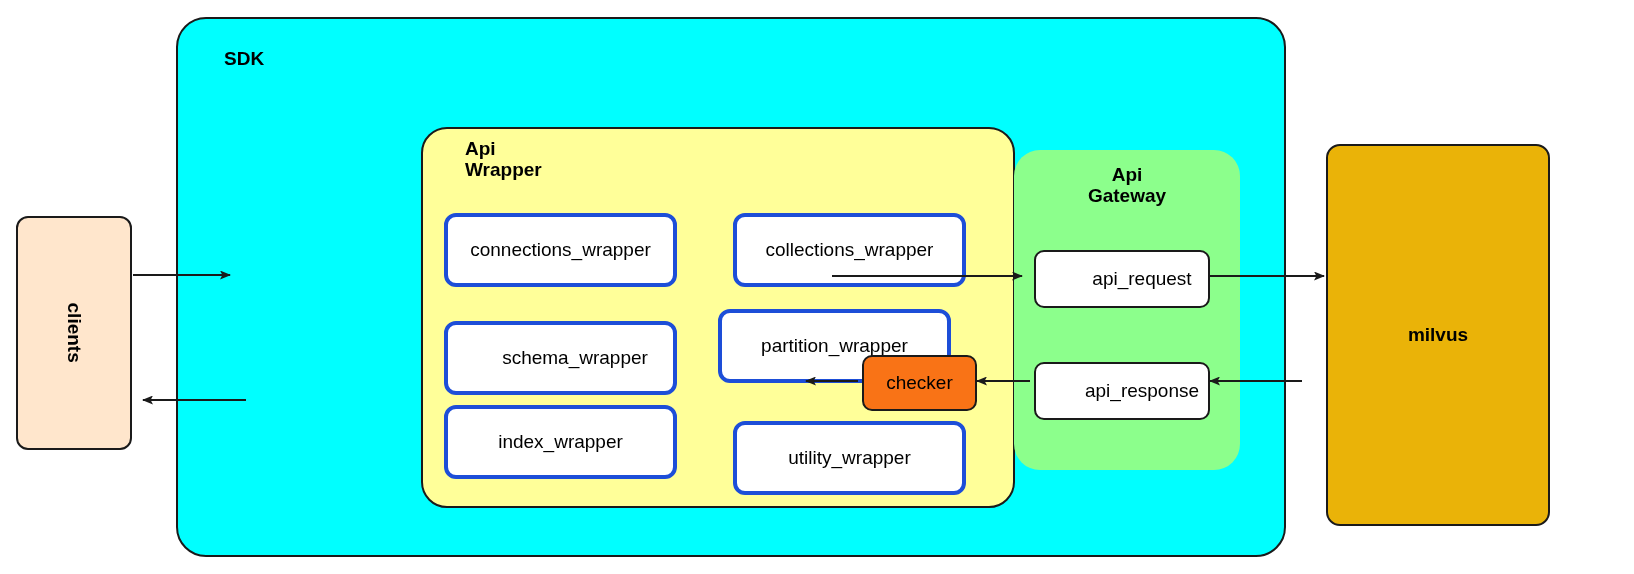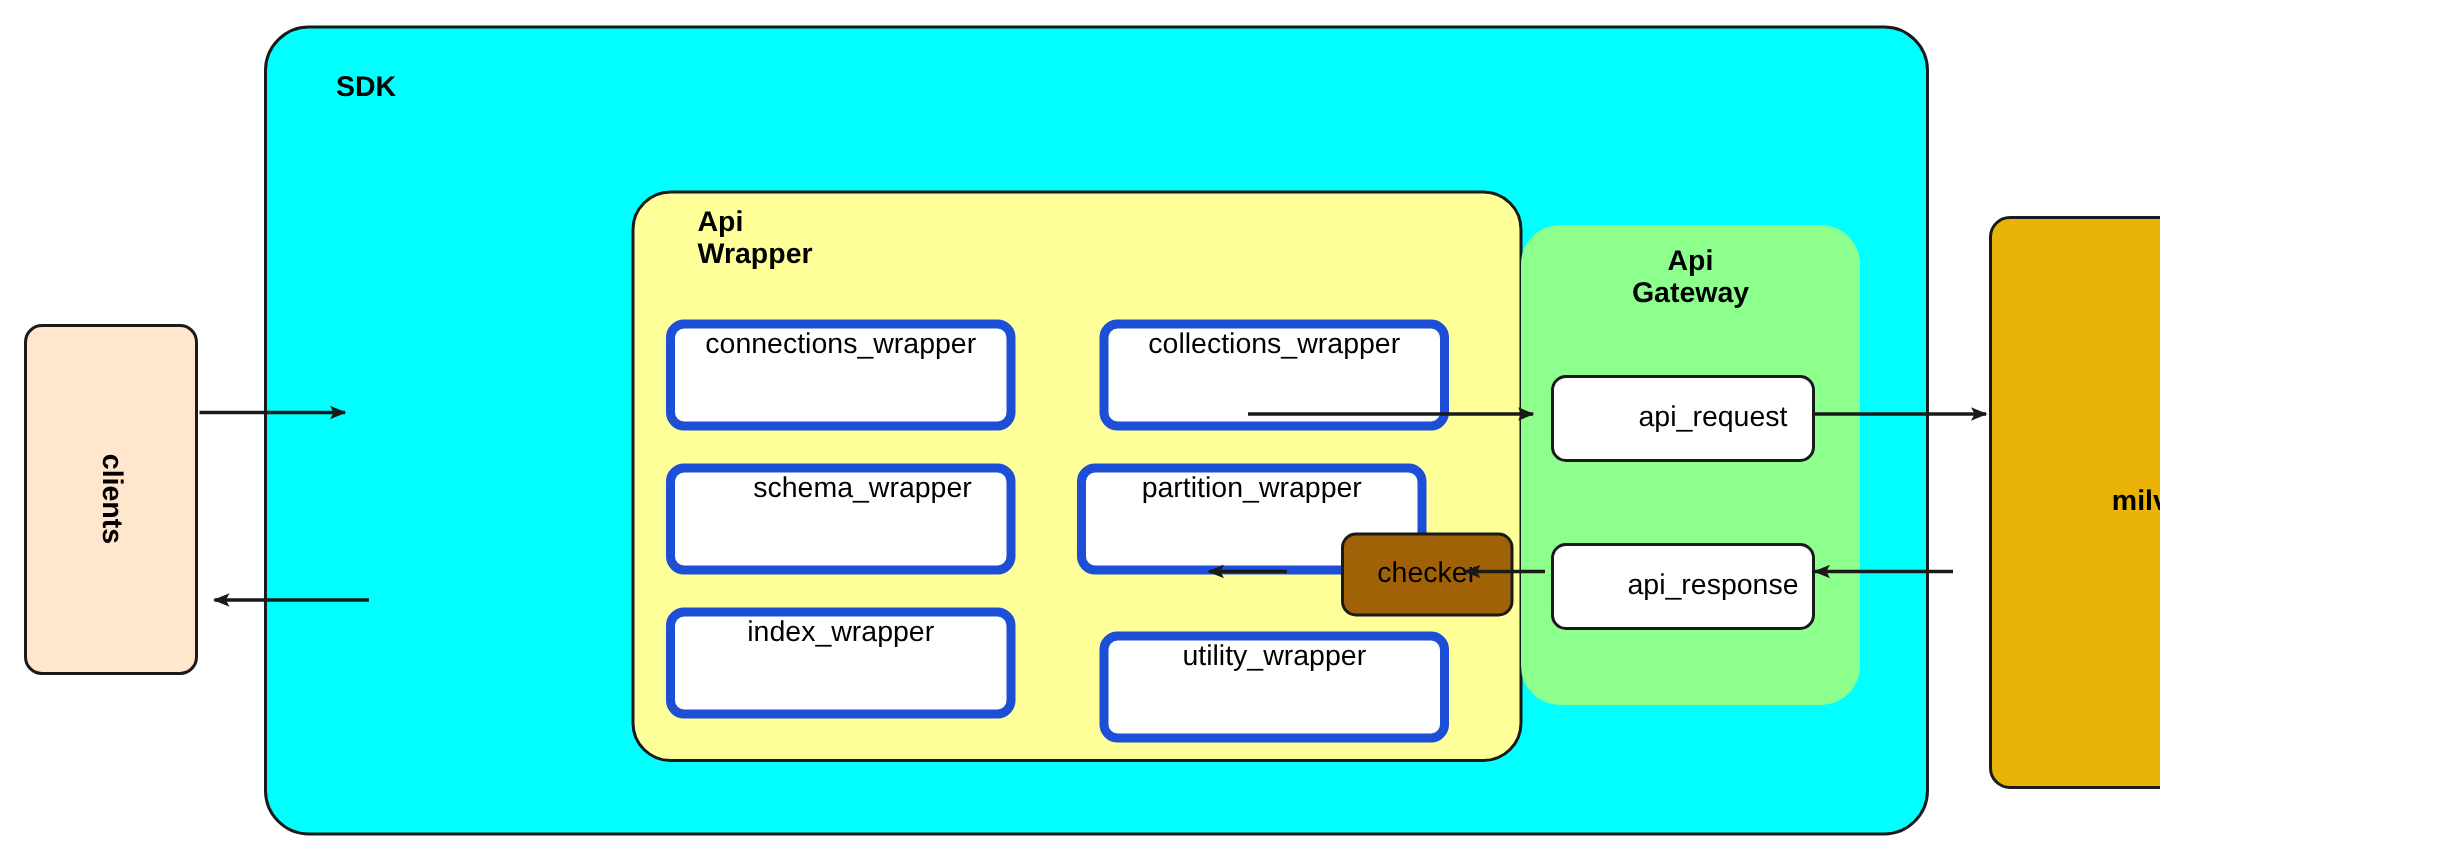--- a/index.html
+++ b/index.html
@@ -5,21 +5,21 @@
   html, body {
     margin: 0;
     padding: 0;
     background: #ffffff;
   }
   body {
     font-family: "Liberation Sans", sans-serif;
   }
   #canvas {
     position: relative;
-    width: 1440px;
+    width: 1634px;
     height: 574px;
     background: #ffffff;
     overflow: hidden;
   }
 
   
   .box {
     position: absolute;
     box-sizing: border-box;
     border: 2px solid #1a1a1a;
@@ -86,24 +86,25 @@
     font-size: 19px;
     text-align: left;
   }
 
   
   .wrapper-item {
     position: absolute;
     width: 233px;
     height: 74px;
     background: #ffffff;
-    border: 6px solid #1d4ed8;
+    border: 4px solid #1d4ed8;
     border-radius: 12px;
     box-sizing: border-box;
     display: flex;
+    align-items: center;
     justify-content: center;
   }
   .wrapper-item span {
     font-size: 19px;
     color: #000000;
     font-weight: normal;
   }
 
   
   #api-gateway-box {
@@ -142,23 +143,22 @@
     color: #000000;
     margin-left: 40px;
   }
 
   
   #checker-box {
     left: 860px;
     top: 353px;
     width: 115px;
     height: 56px;
-    background: #a16207;
+    background: #f97316;
     border-radius: 10px;
-    margin-left: 32px;
   }
   #checker-box span {
     font-size: 19px;
     color: #000000;
   }
 
   
   #milvus-box {
     left: 1326px;
     top: 144px;
@@ -194,21 +194,21 @@
     <div class="box" id="api-wrapper-box">
       <div class="label" id="api-wrapper-label">Api
 Wrapper</div>
 
       <div class="wrapper-item" style="left:21px;  top:84px;">
         <span>connections_wrapper</span>
       </div>
       <div class="wrapper-item" style="left:310px; top:84px;">
         <span>collections_wrapper</span>
       </div>
-      <div class="wrapper-item" style="left:21px;  top:180px;padding-left:29px;">
+      <div class="wrapper-item" style="left:21px;  top:192px;padding-left:29px;">
         <span>schema_wrapper</span>
       </div>
       <div class="wrapper-item" style="left:295px; top:180px;">
         <span>partition_wrapper</span>
       </div>
       <div class="wrapper-item" style="left:21px;  top:276px;">
         <span>index_wrapper</span>
       </div>
       <div class="wrapper-item" style="left:310px; top:292px;">
         <span>utility_wrapper</span>

